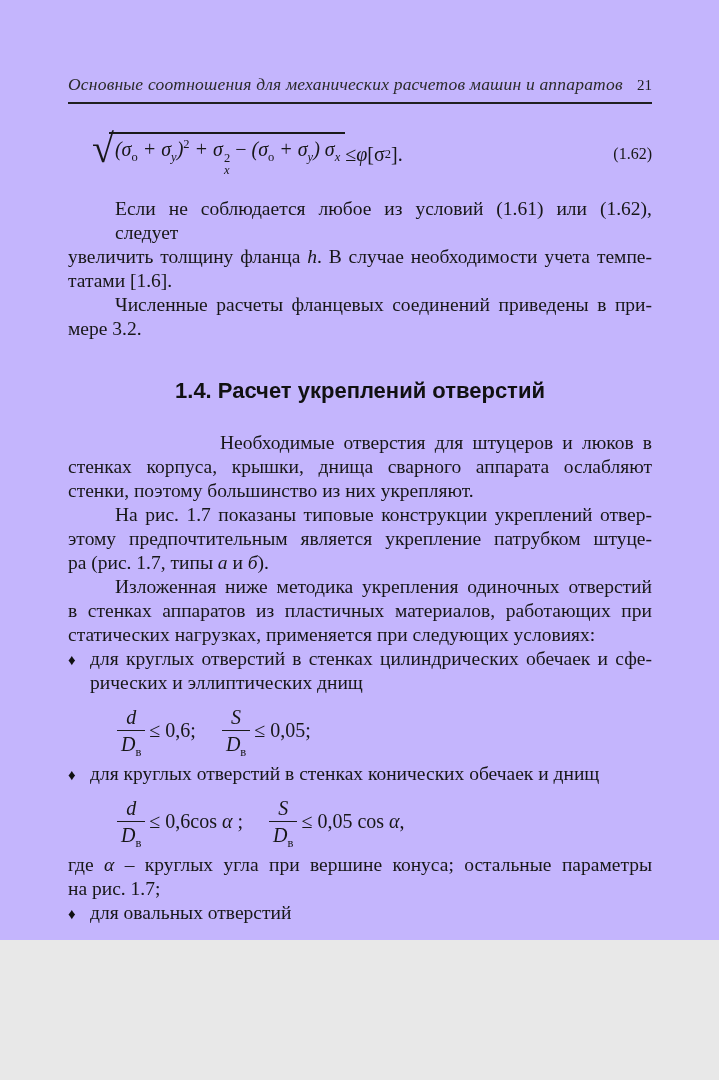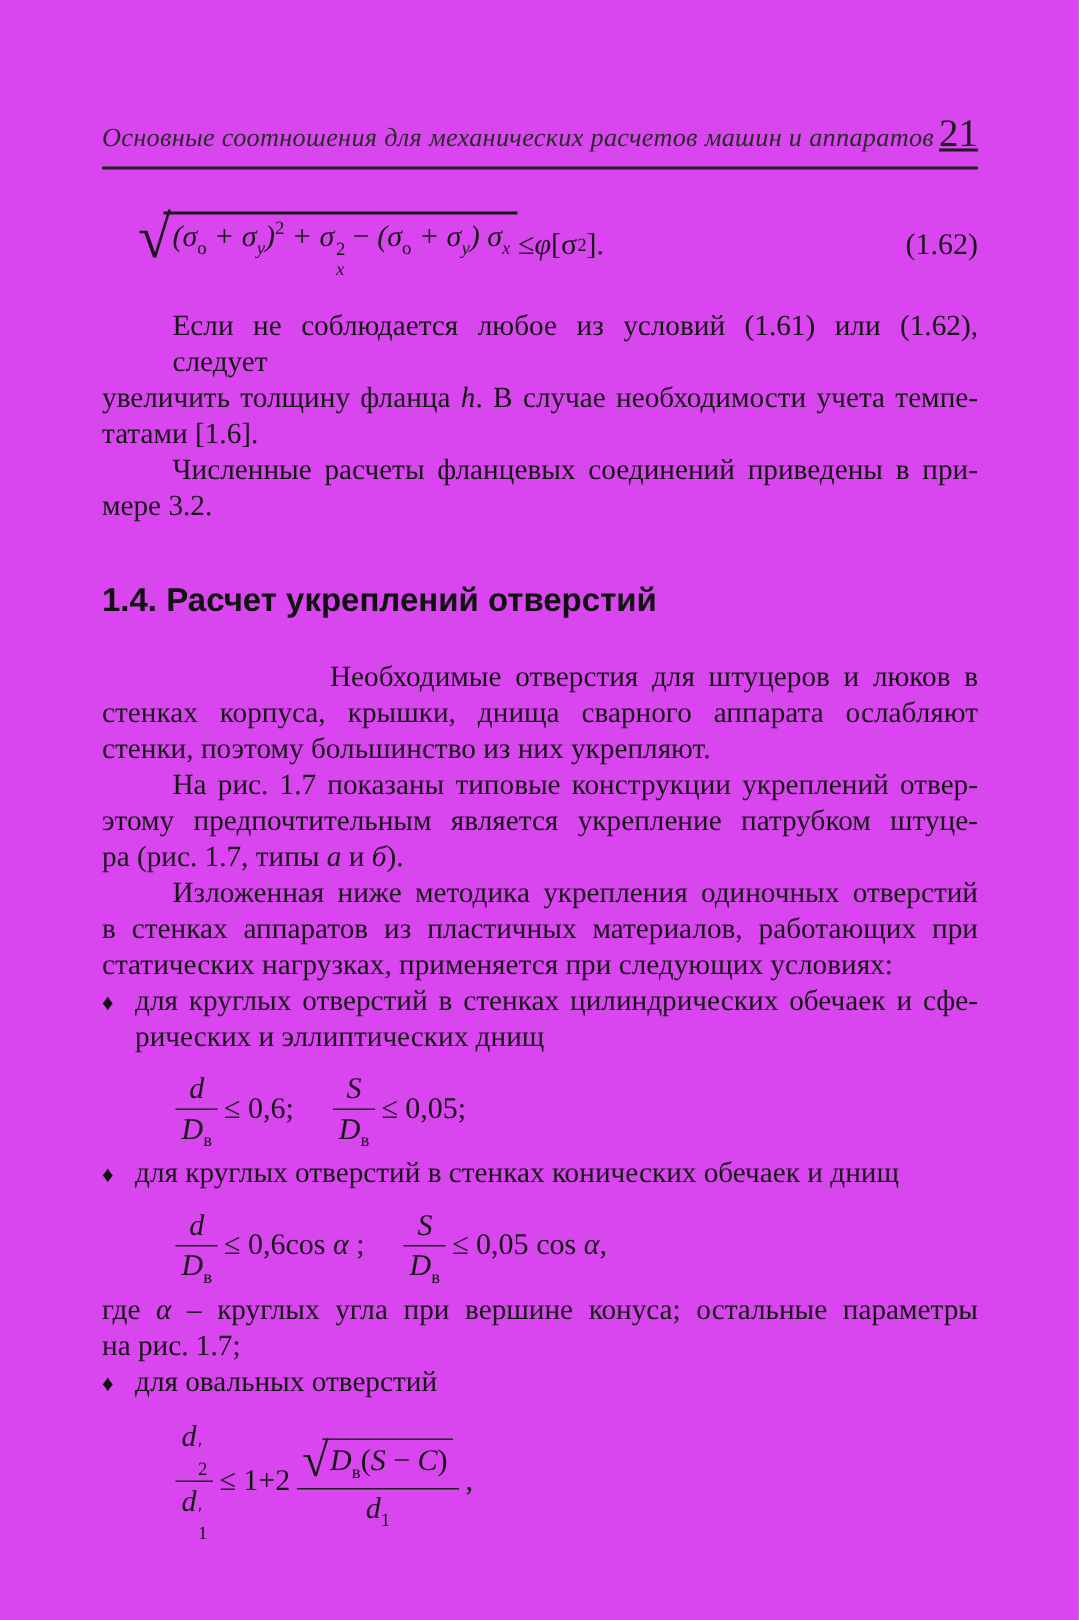--- a/index.html
+++ b/index.html
@@ -1,61 +1,61 @@
 <!DOCTYPE html>
 <html lang="ru"><head>
 <meta charset="utf-8">
 <style>
   html,body{margin:0;padding:0;}
   body{background:#e8e8e8;}
   .page{
-    width:719px;height:1080px;
-    background:#d946ef;
+    width:719px;height:940px;
+    background:#c4b5fd;
     position:relative;
     margin:0 auto;
     font-family:"Liberation Serif", serif;
     color:#171717;
     overflow:hidden;
     box-shadow:0 0 4px rgba(0,0,0,.2);
   }
   .content{position:absolute;left:68px;top:74px;width:584px;}
 
   
   .running-head{display:flex;justify-content:space-between;align-items:baseline;}
   .running-title{font-style:italic;font-size:17.5px;color:#2a2a2a;letter-spacing:.2px;}
-  .page-number{font-size:26px;color:#1d1d1d;text-decoration:underline;}
+  .page-number{font-size:15px;color:#1d1d1d;}
   .head-rule{border:none;border-top:2px solid #202020;margin:7px 0 0 0;}
 
   
   .bodytext{font-size:19.5px;line-height:24px;}
   .tline{text-align:justify;text-align-last:justify;}
   .tline.last{text-align-last:left;}
   .ind{padding-left:47px;}
   .bigind{padding-left:152px;}
   .var{font-style:italic;}
 
   
   .section-heading{
     font-family:"Liberation Sans", sans-serif;
     font-weight:700;font-size:22px;line-height:28px;
-    color:#111;
+    text-align:center;color:#111;
     margin:36px 0 26px 0;
   }
 
   
   .para-flange{margin-top:17px;}
 
   
   .bullet{position:relative;padding-left:22px;}
   .bullet .marker{position:absolute;left:0;top:1px;font-size:15px;color:#111;}
 
   
   .eq-row{display:flex;justify-content:space-between;align-items:center;margin-top:24px;height:52px;}
   .eq-expr{margin-left:24px;font-size:20px;white-space:nowrap;display:inline-flex;align-items:center;}
-  .eq-number{font-size:20px;}
+  .eq-number{font-size:16px;}
 
   
   .math{font-size:20px;white-space:nowrap;}
   .ssub{font-size:12.5px;vertical-align:-5px;line-height:0;}
   .ssup{font-size:12.5px;vertical-align:8px;line-height:0;}
   .stk{display:inline-flex;flex-direction:column;vertical-align:-6px;line-height:1;font-size:12.5px;margin-left:1px;text-align:left;}
   .stk .top{display:block;}
   .stk .bot{display:block;}
 
   .sqrt{display:inline-flex;align-items:flex-start;}

